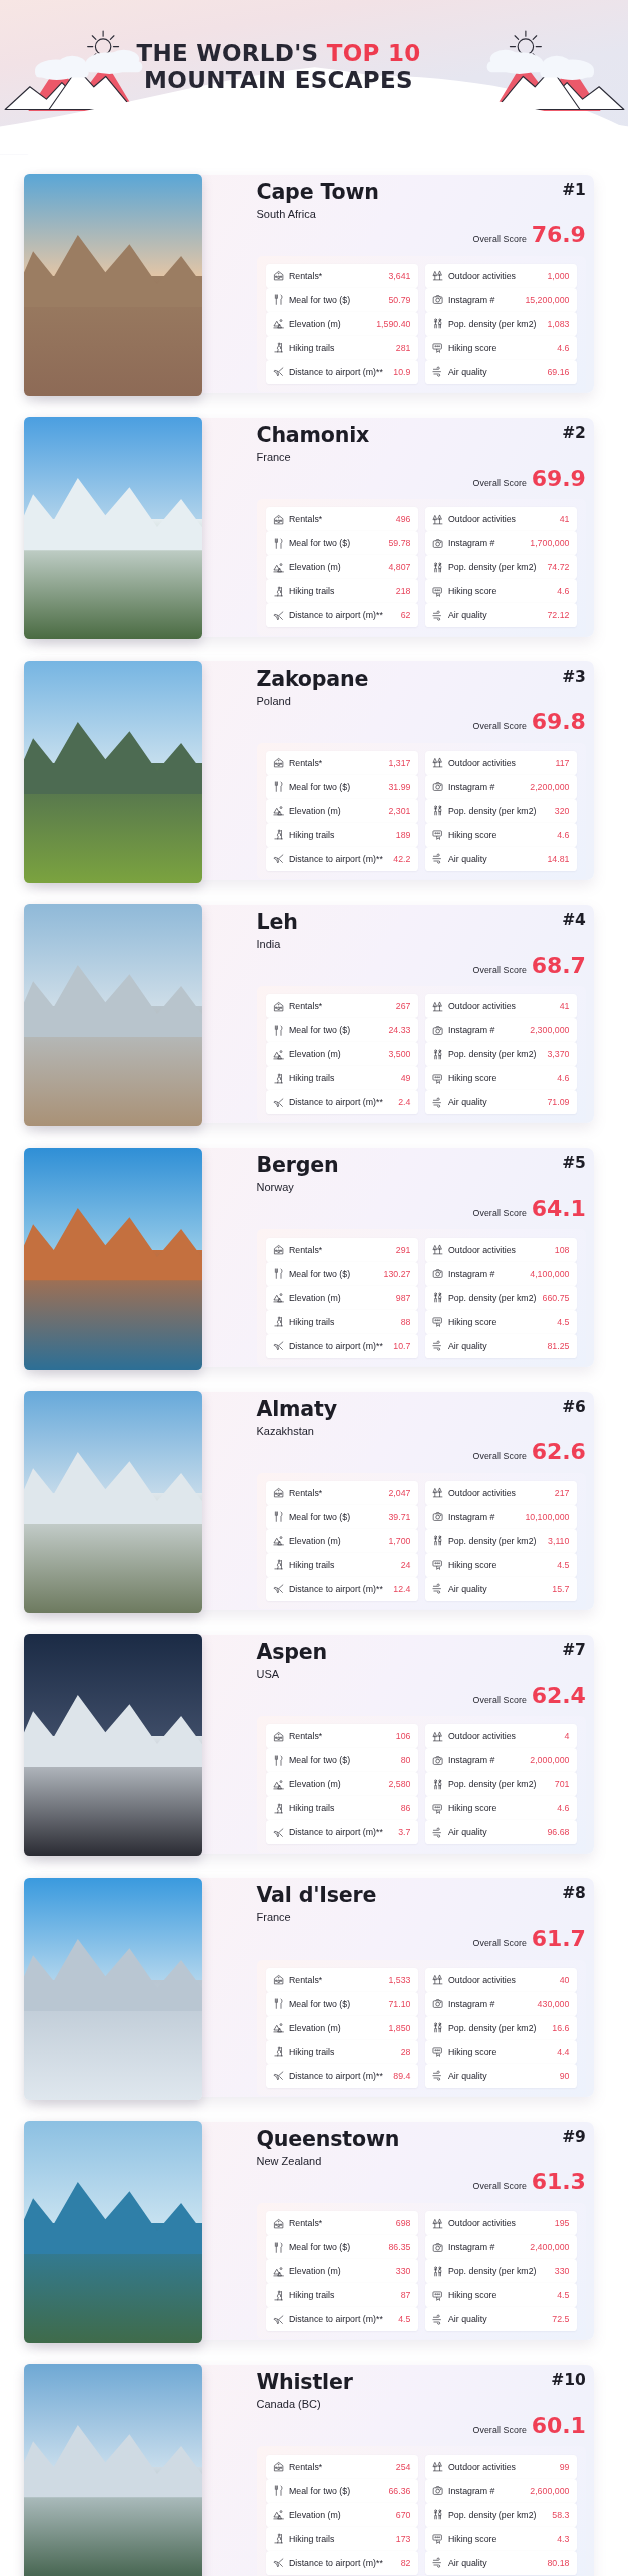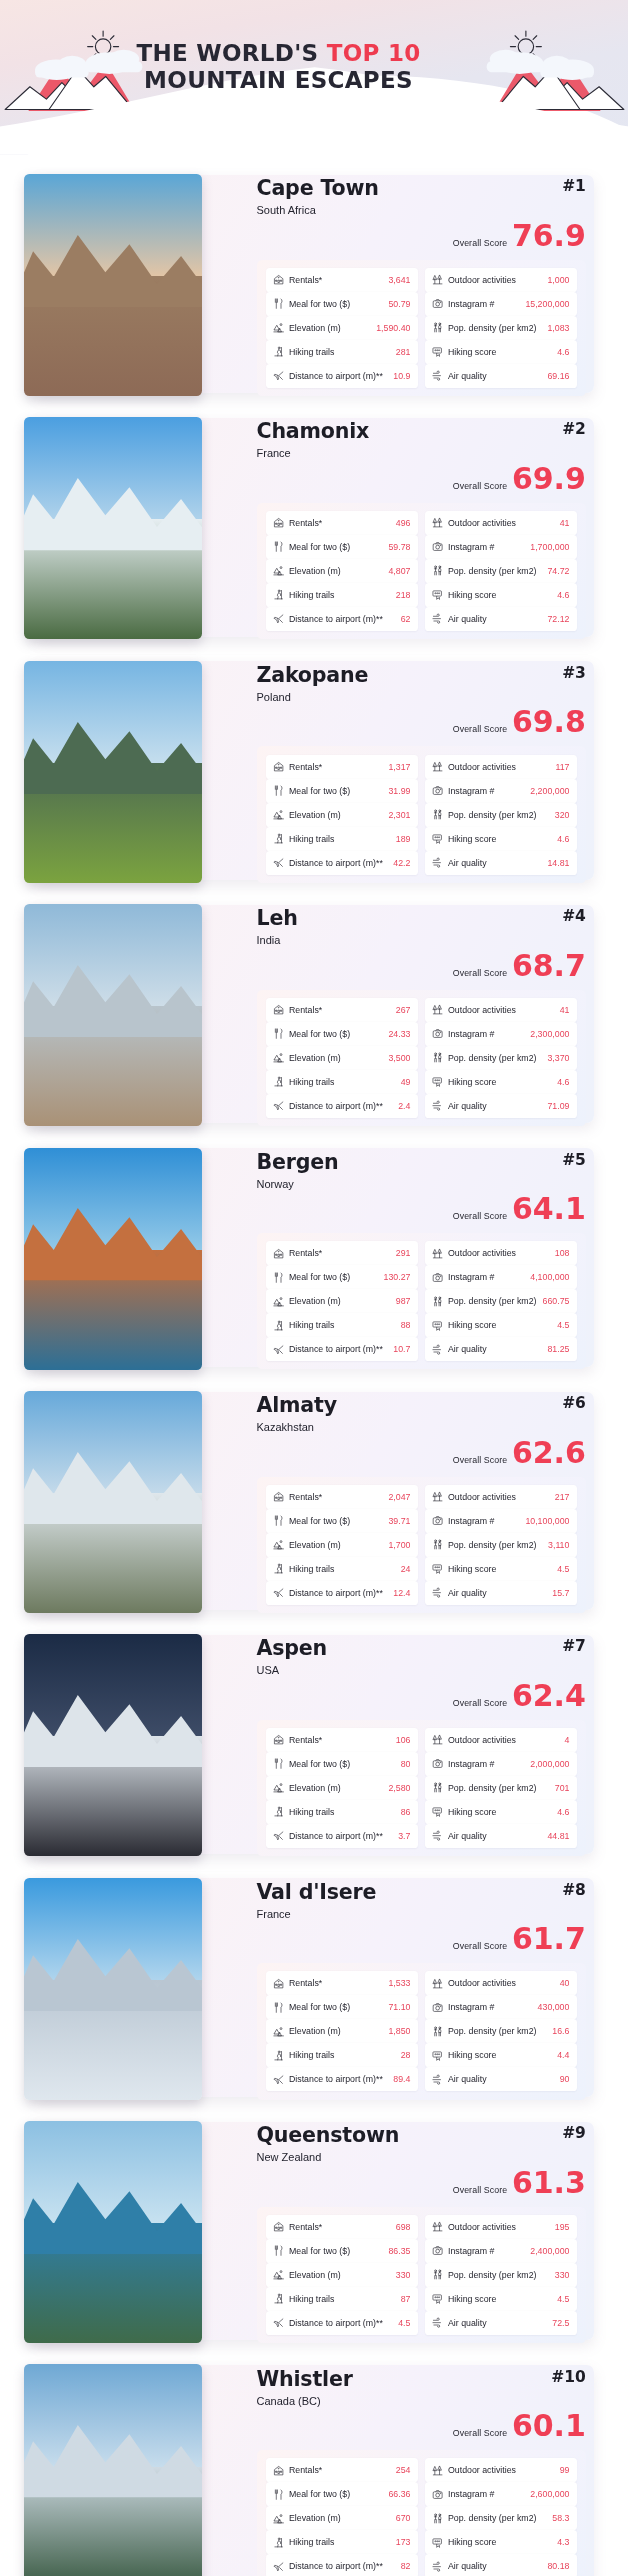--- a/index.html
+++ b/index.html
@@ -135,21 +135,21 @@
     margin-top: 3.1px;
   }
   .score-label {
     font-size: 8.8px;
     color: #26262f;
     letter-spacing: 0.1px;
   }
   .score-value {
     font-family: "DejaVu Sans", sans-serif;
     font-weight: 700;
-    font-size: 30px;
+    font-size: 22px;
     color: #ef3f55;
     line-height: 0.92;
     margin-top: 24px;
   }
 
   .stats-panel {
     margin-top: 7.2px;
     background: linear-gradient(135deg, #fdf4f4 0%, #f5f3fc 55%, #edf2fc 100%);
     border-radius: 5.2px;
     padding: 8.2px 9.3px;
@@ -1342,21 +1342,21 @@
               </div>
               <div class="stat">
                 <span class="ic">
                   <svg viewBox="0 0 24 24" fill="none" stroke="#1f1f29" stroke-width="1.3" stroke-linecap="round">
                     <path d="M3 7 H13 A2.4 2.4 0 1 0 10.6 4.5"></path>
                     <path d="M2 12 H18"></path>
                     <path d="M4 17 H14 A2.4 2.4 0 1 1 11.6 19.5"></path>
                   </svg>
                 </span>
                 <span class="lbl">Air quality</span>
-                <span class="val">44.81</span>
+                <span class="val">96.68</span>
               </div>
             </div>
           </div>
         </div>
       </div>
       <div class="card">
         <div class="card-shadow"></div>
         <div class="photo">
           <div class="sky" style="background:linear-gradient(180deg,#3a9ade 0%,#bedcef 100%)"></div>
           <div class="ground" style="background:linear-gradient(180deg,#b9c6d2 0%,#dfe7ee 100%)"></div>

